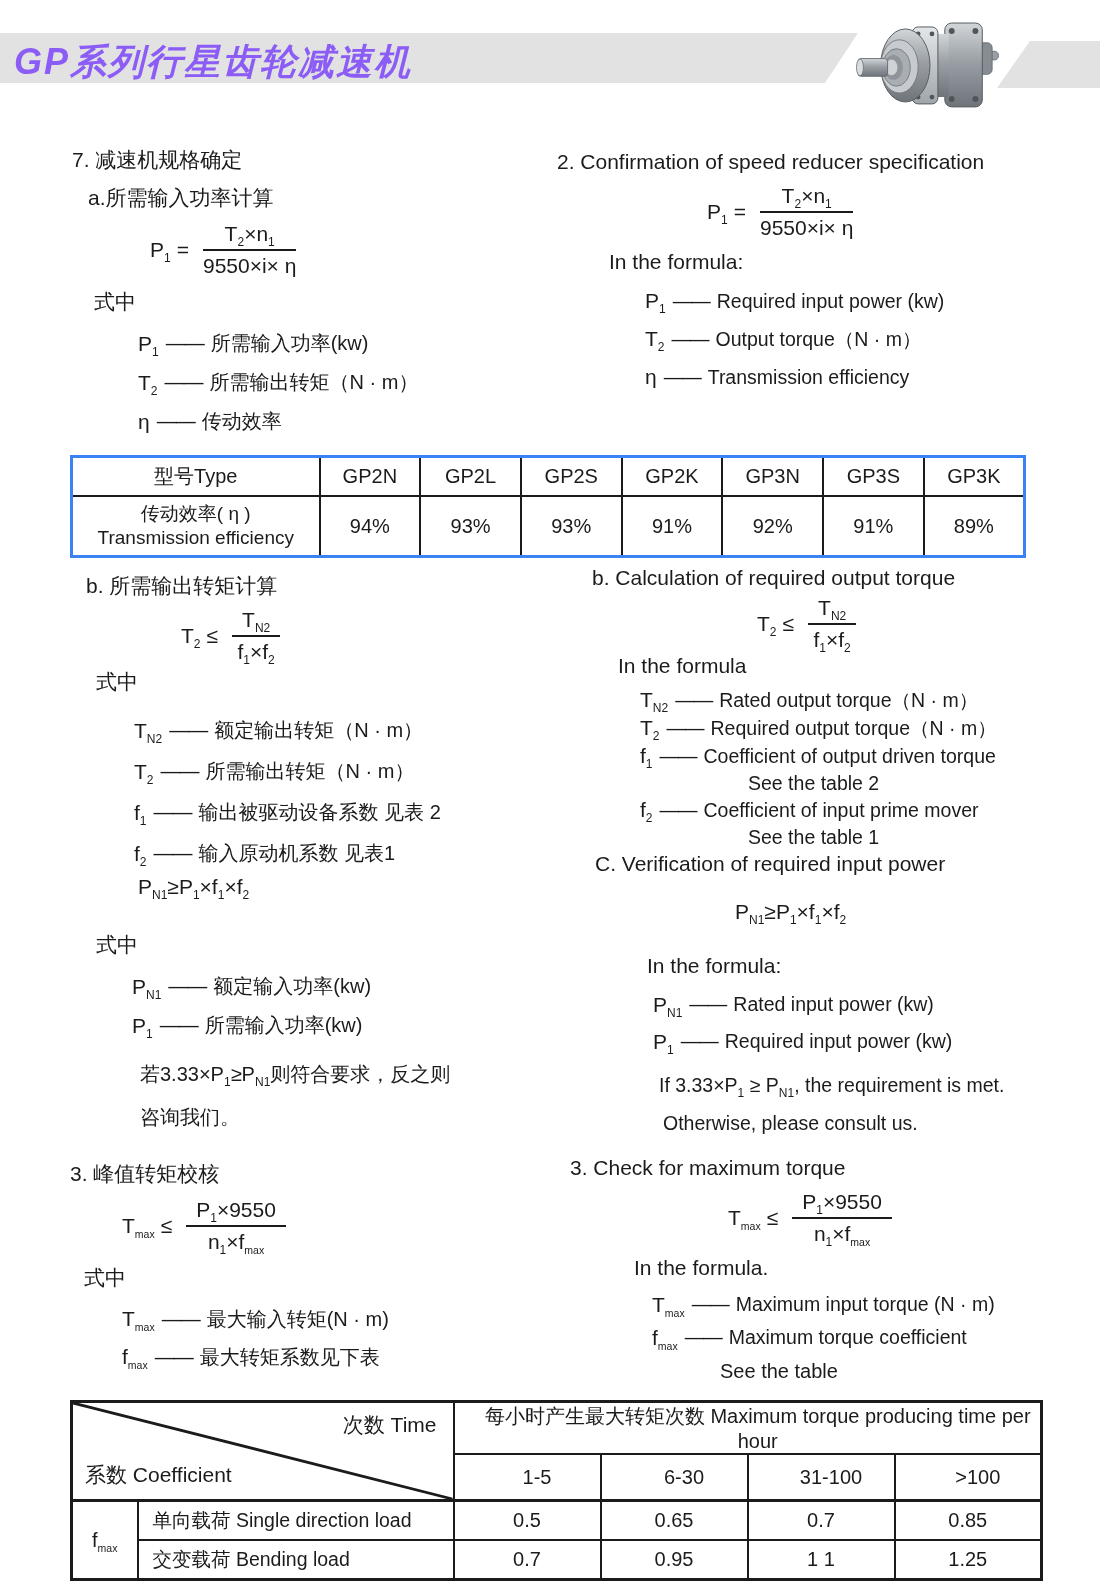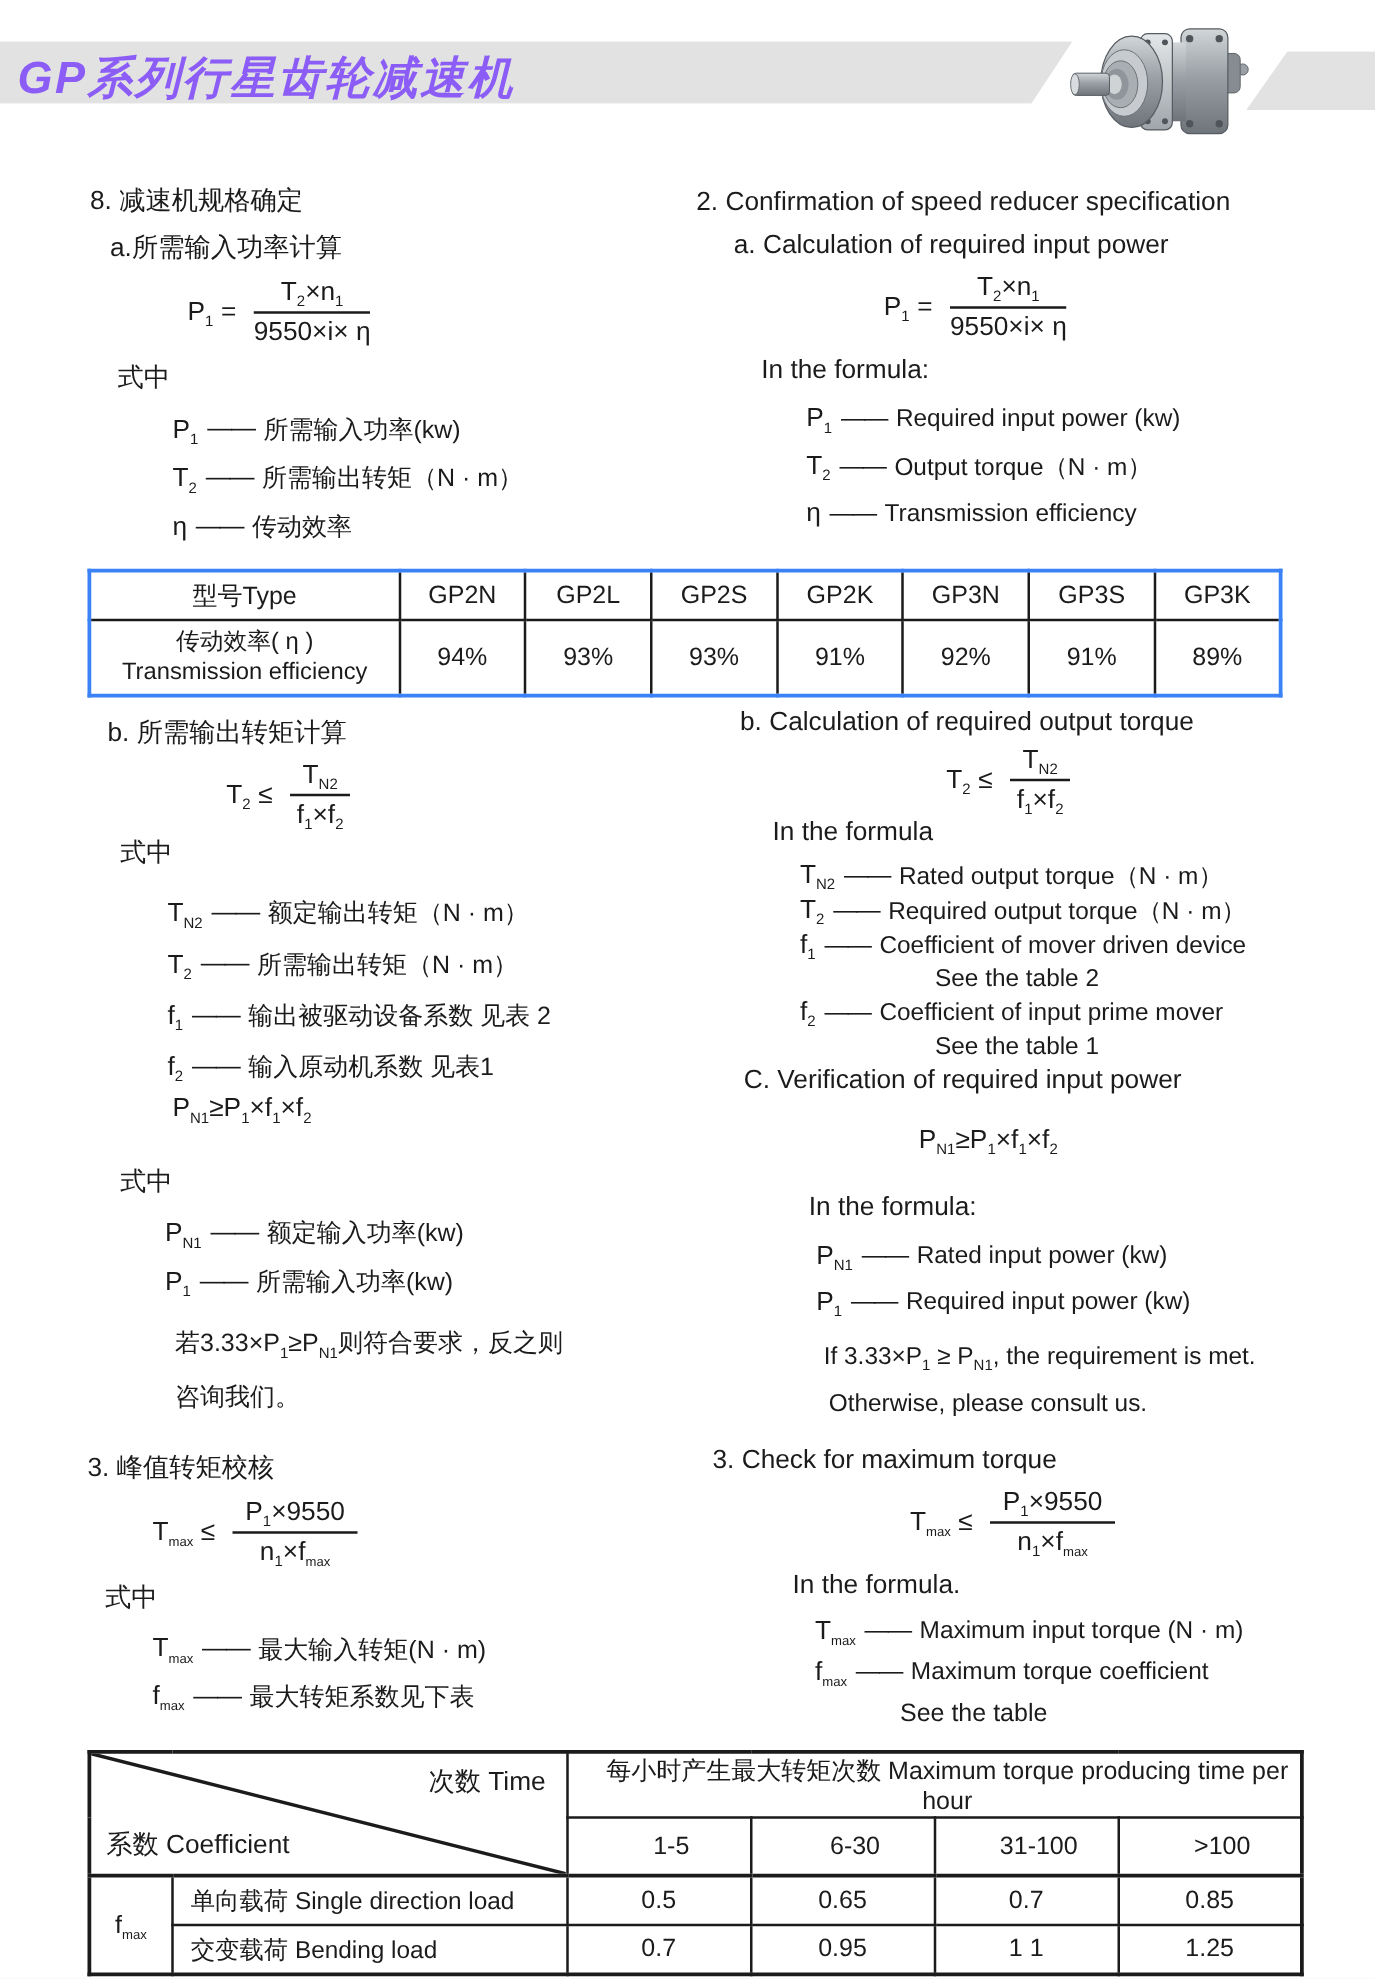--- a/index.html
+++ b/index.html
@@ -94,21 +94,21 @@
     <ellipse cx="50" cy="56" rx="25" ry="37" fill="url(#gm)" stroke="#565c61" stroke-width="1"></ellipse>
     <ellipse cx="44" cy="57" rx="19" ry="27" fill="#c7cbcf" stroke="#6b7075" stroke-width="0.8"></ellipse>
     <ellipse cx="41" cy="58" rx="14" ry="19" fill="#a9aeb3" stroke="#6b7075" stroke-width="0.8"></ellipse>
     <ellipse cx="38" cy="58" rx="9.5" ry="12.5" fill="#8f959a"></ellipse>
     <ellipse cx="36" cy="58" rx="6" ry="8" fill="#cfd3d6"></ellipse>
     <rect x="2" y="49" width="30" height="18" rx="3" fill="url(#gm)" stroke="#565c61" stroke-width="0.8"></rect>
     <ellipse cx="4" cy="58" rx="3.5" ry="8.5" fill="#dadde0" stroke="#6b7075" stroke-width="0.8"></ellipse>
   </svg>
 
   <div class="sec" style="top:146px;left:72px;width:478px;">
-    <div class="h">8. 减速机规格确定</div>
+    <div class="h">7. 减速机规格确定</div>
     <div class="subh">a.所需输入功率计算</div>
     <div class="formula-row" style="margin-left:78px;">
       <span class="sym"><span>P</span><sub>1</sub></span>
       <span class="rel">=</span>
       <span class="frac">
         <span class="num"><span>T</span><sub>2</sub><span>×n</span><sub>1</sub></span>
         <span class="den">9550×i× η</span>
       </span>
     </div>
     <div class="informula" style="margin-left:22px;">式中</div>
@@ -126,21 +126,20 @@
       <div class="def" style="height:39px;align-items:center;">
         <span class="sym"><span>η</span><sub></sub></span>
         <span class="dash">——</span>
           <span>传动效率</span>
       </div>
     </div>
   </div>
 
   <div class="sec" style="top:150px;left:557px;width:520px;">
     <div class="h">2. Confirmation of speed reducer specification</div>
-    <div class="subh" style="margin-left:30px;">a. Calculation of required input power</div>
     <div class="formula-row" style="margin-left:150px;">
       <span class="sym"><span>P</span><sub>1</sub></span>
       <span class="rel">=</span>
       <span class="frac">
         <span class="num"><span>T</span><sub>2</sub><span>×n</span><sub>1</sub></span>
         <span class="den">9550×i× η</span>
       </span>
     </div>
     <div class="informula" style="margin-left:52px;">In the formula:</div>
     <div class="defs" style="margin-left:88px;">
@@ -253,21 +252,21 @@
           <span>Rated output torque（N · m）</span>
       </div>
       <div class="def en" style="height:28px;align-items:center;">
         <span class="sym"><span>T</span><sub>2</sub></span>
         <span class="dash">——</span>
           <span>Required output torque（N · m）</span>
       </div>
       <div class="def en" style="height:28px;align-items:center;">
         <span class="sym"><span>f</span><sub>1</sub></span>
         <span class="dash">——</span>
-          <span>Coefficient of mover driven device</span>
+          <span>Coefficient of output driven torque</span>
       </div>
       <div class="see" style="margin-left:108px;height:26px;display:flex;align-items:center;">See the table 2</div>
       <div class="def en" style="height:28px;align-items:center;">
         <span class="sym"><span>f</span><sub>2</sub></span>
         <span class="dash">——</span>
           <span>Coefficient of input prime mover</span>
       </div>
       <div class="see" style="margin-left:108px;height:26px;display:flex;align-items:center;">See the table 1</div>
     </div>
   </div>

